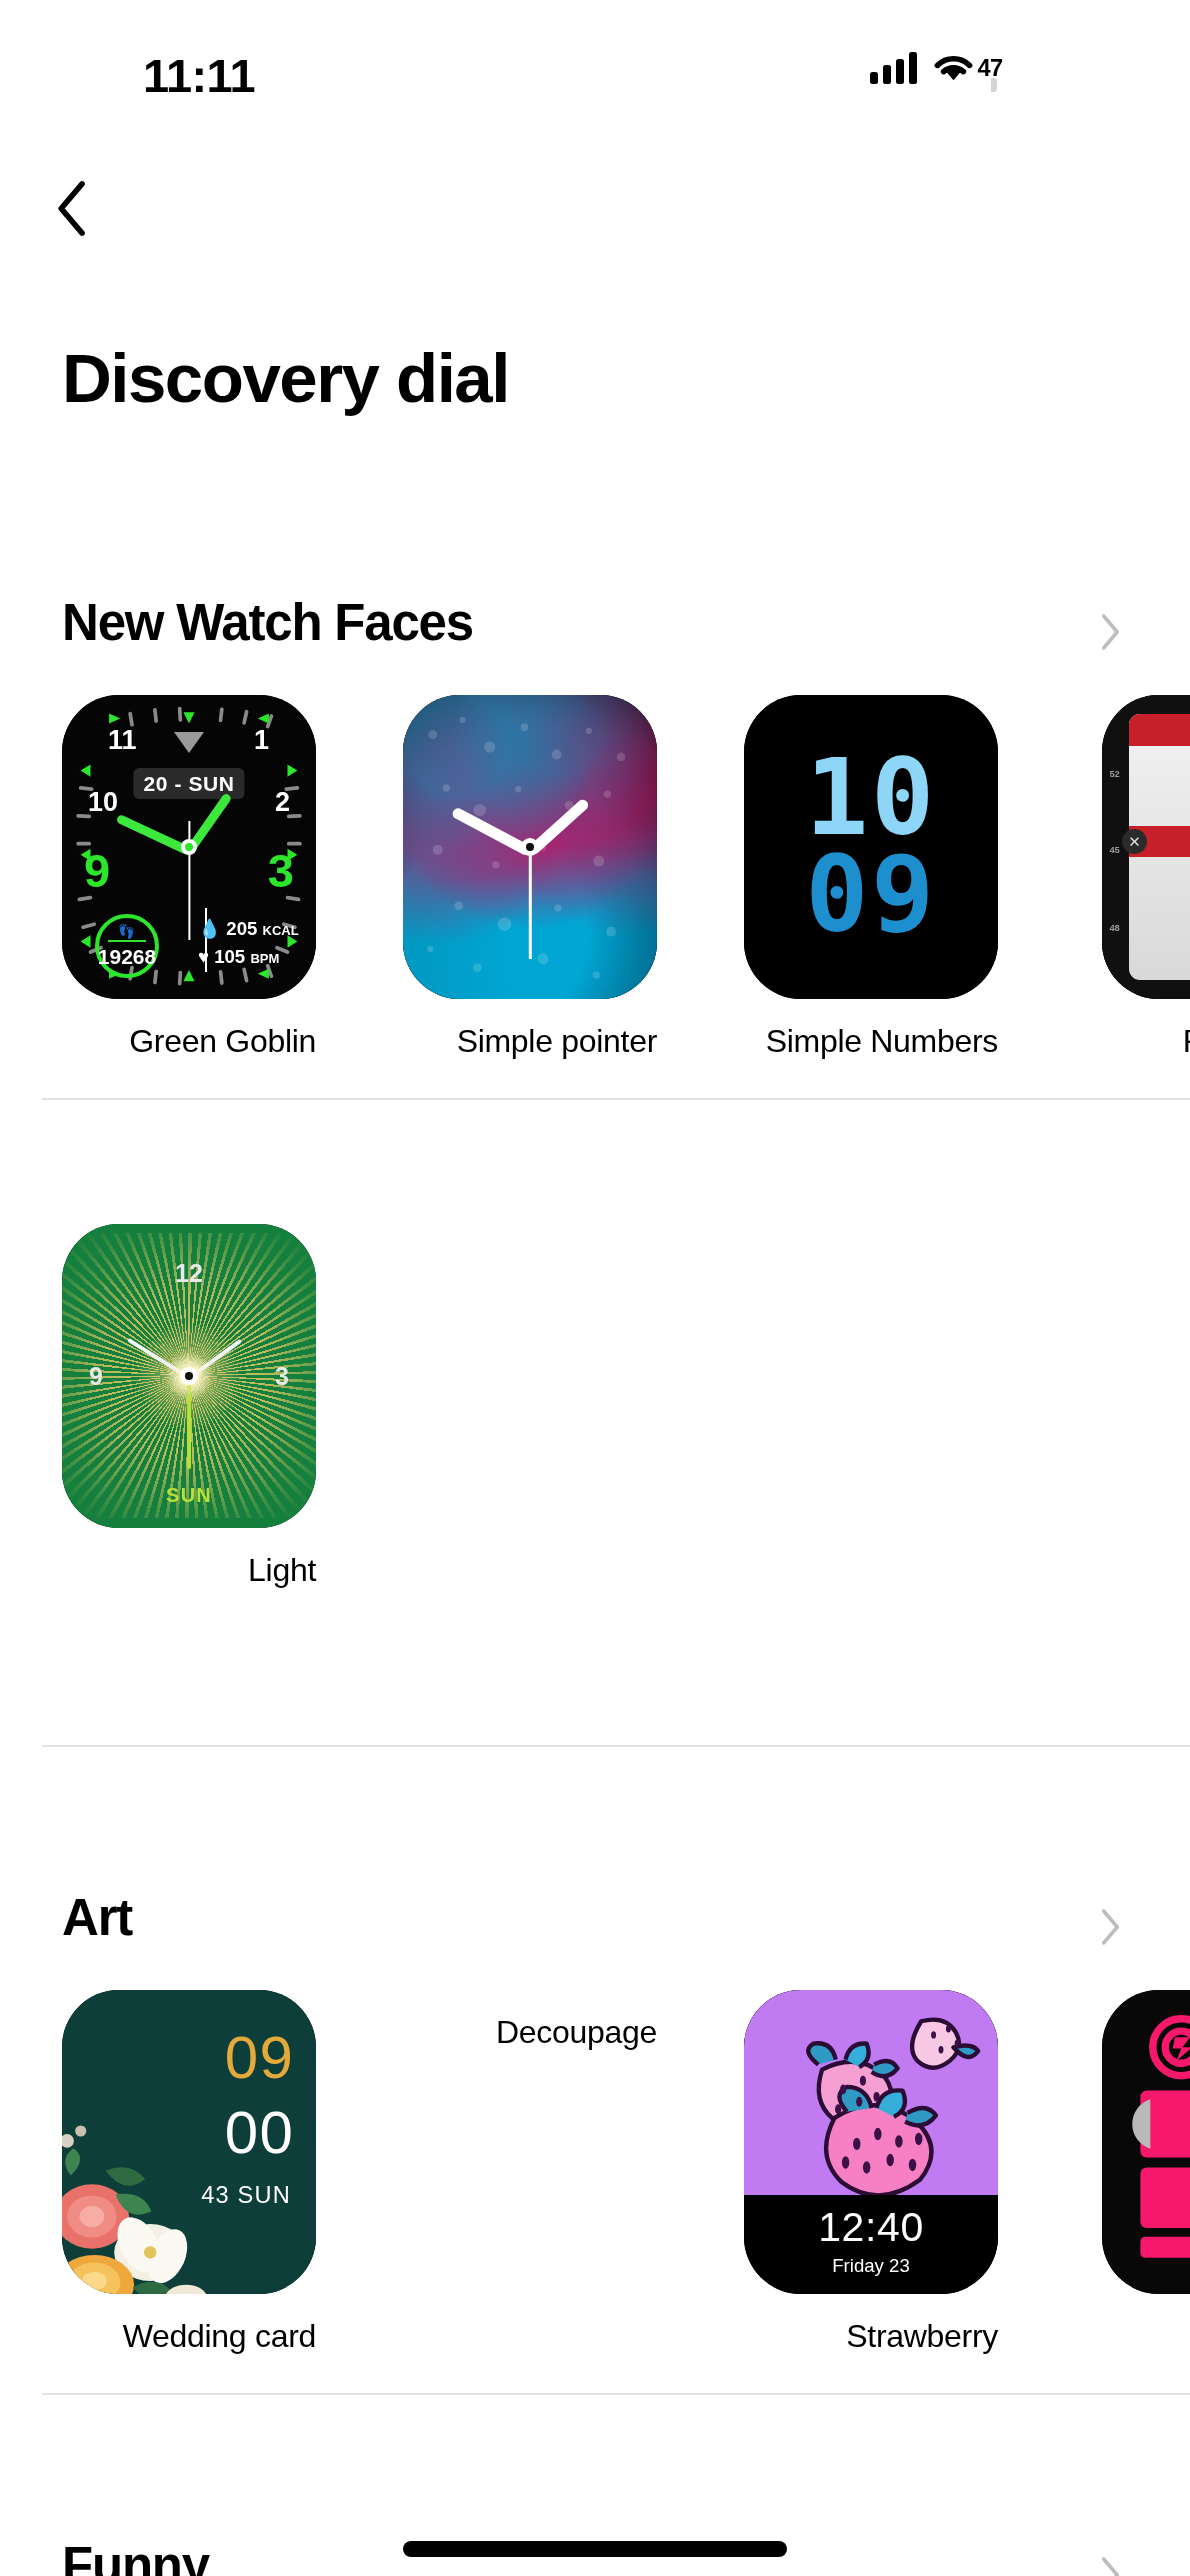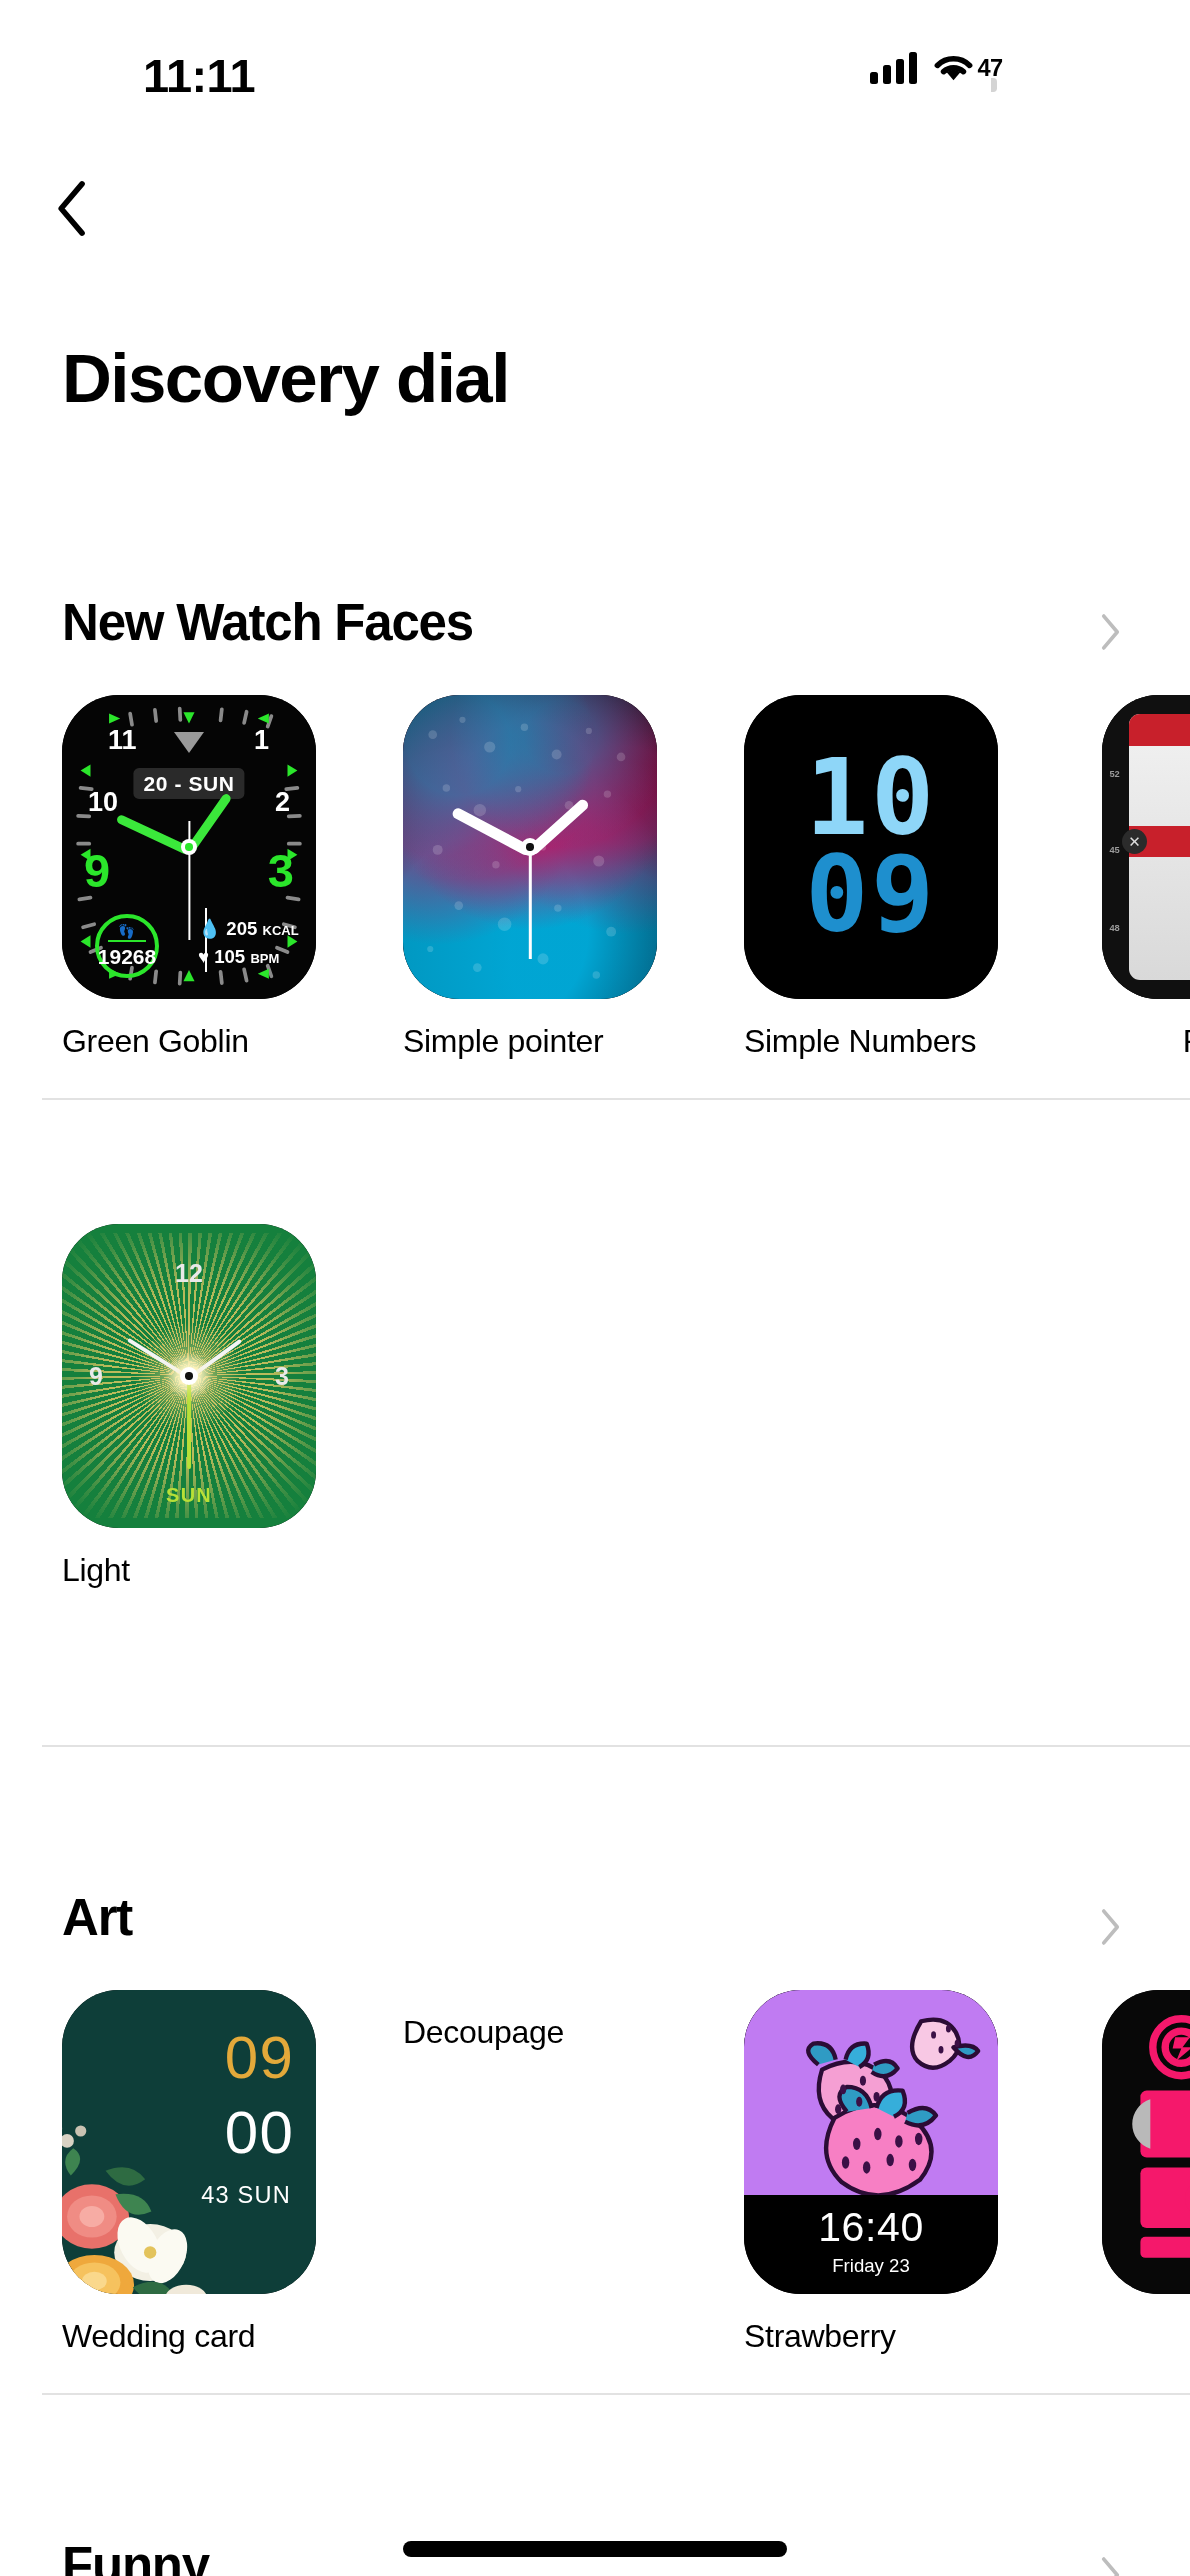--- a/index.html
+++ b/index.html
@@ -32,21 +32,21 @@
   
   .section{ position:absolute; left:0; width:1190px; }
   .sec-head{ position:relative; height:118px; }
   .sec-title{ position:absolute; left:62px; top:20px; font-size:51px; font-weight:700; letter-spacing:-1.2px; line-height:1; }
   .sec-chev{ position:absolute; right:69px; top:36px; }
   .divider{ position:absolute; left:42px; width:1148px; height:1.9px; background:#e2e2e2; }
 
   .row{ position:relative; height:397px; }
   .card{ position:absolute; top:0; width:254px; }
   .thumb{ width:254px; height:304px; border-radius:57px; overflow:hidden; position:relative; background:#000; }
-  .label{ margin-top:23.6px; text-align:left; font-size:32px; letter-spacing:-0.3px; white-space:nowrap; }
+  .label{ margin-top:23.6px; text-align:right; font-size:32px; letter-spacing:-0.3px; white-space:nowrap; }
 
   
   .clipwrap{ position:absolute; top:0; left:1102px; width:88px; height:397px; overflow:hidden; }
   .clipwrap .thumb{ width:254px; }
   .clipwrap .label{ width:254px; text-align:center; }
 
   
   
   .gg{ position:absolute; inset:0; background:#050505; }
   .gg .num{ position:absolute; font-weight:700; font-family:"Liberation Sans", sans-serif; }
@@ -472,21 +472,21 @@
                     <ellipse cx="272" cy="282" rx="6" ry="10"></ellipse>
                   <ellipse cx="164" cy="278" rx="6" ry="10"></ellipse>
                     <ellipse cx="282" cy="240" rx="6" ry="10"></ellipse>
                   <ellipse cx="306" cy="72" rx="4" ry="6"></ellipse>
                     <ellipse cx="330" cy="62" rx="4" ry="6"></ellipse>
                   <ellipse cx="318" cy="96" rx="4" ry="6"></ellipse>
                     <ellipse cx="344" cy="86" rx="4" ry="6"></ellipse>
                 </g>
               </svg>
             </div>
-            <div class="t">16:40</div>
+            <div class="t">12:40</div>
             <div class="d">Friday 23</div>
           </div>
         </div>
         <div class="label">Strawberry</div>
       </div>
 
       <div class="clipwrap">
         <div class="thumb">
           <div class="cr">
             <svg viewBox="0 0 410 490" width="254" height="304" aria-hidden="true">

